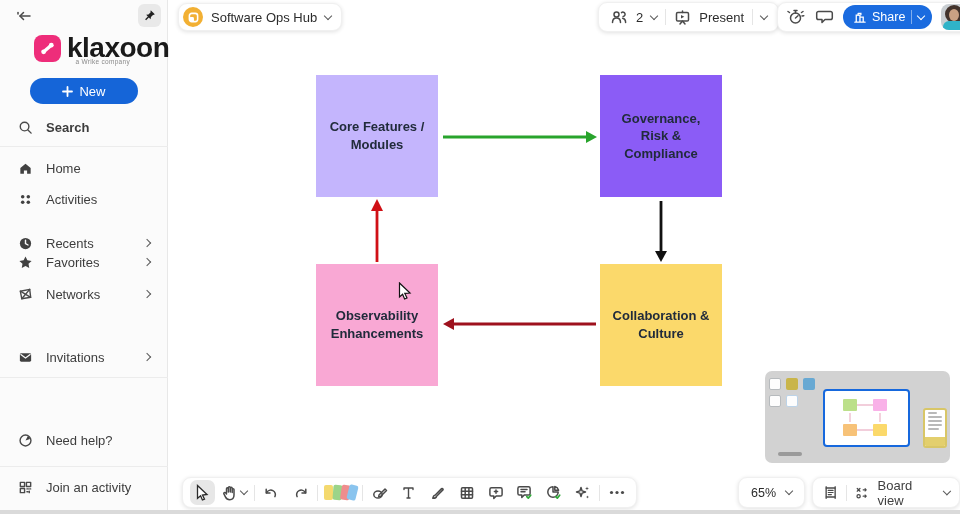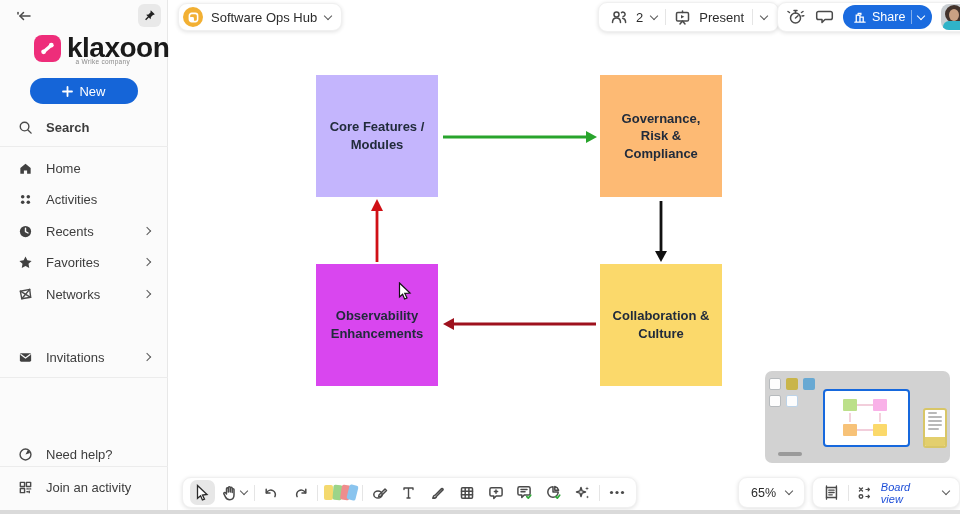--- a/index.html
+++ b/index.html
@@ -56,21 +56,21 @@
   #mm-bar { position:absolute; left:13px; top:81px; width:24px; height:4px; background:#9a9a9a; border-radius:2px; }
 
   
   #toolbar { left:182px; top:477px; height:31px; padding:0 7px; gap:4px; }
   .tbtn { width:25px; height:25px; border-radius:7px; display:flex; align-items:center; justify-content:center; cursor:pointer; }
   .tbtn.selected { background:#e7e7e7; }
   #hand-group { display:flex; align-items:center; gap:3px; padding:0 3px; cursor:pointer; }
   .notes-ic { position:relative; width:34px; height:22px; }
   .notes-ic span { position:absolute; top:3px; width:9px; height:15px; border-radius:2px; }
   #zoom-pill { left:738px; top:477px; height:31px; padding:0 12px; gap:10px; font-size:12.5px; color:#2c2c2c; cursor:pointer; }
-  #view-pill { left:812px; top:477px; height:31px; padding:0 10px; gap:8px; font-size:11px; color:#1d4ed8;font-style:italic; }
+  #view-pill { left:812px; top:477px; height:31px; padding:0 10px; gap:8px; font-size:13px; color:#404040; }
   #bottom-edge { position:absolute; left:0; bottom:0; width:960px; height:4px; background:#dadada; }
 </style>
 </head>
 <body>
 
 <div id="sidebar">
   <span class="abs" style="left:16px;top:9px;">
     <svg width="16" height="14" viewBox="0 0 16 14" class="ic">
         <path d="M4 7 H14"></path>
         <path d="M7.5 3.5 L4 7 L7.5 10.5"></path>
@@ -124,21 +124,21 @@
     <svg width="15" height="15" viewBox="0 0 16 16">
         <g fill="#414141">
           <circle cx="5" cy="5" r="1.9"></circle>
           <circle cx="11" cy="5" r="1.9"></circle>
           <circle cx="5" cy="11" r="1.9"></circle>
           <circle cx="11" cy="11" r="1.9"></circle>
         </g>
       </svg>
     <span>Activities</span>
   </div>
-  <div class="side-row" style="top:217px;">
+  <div class="side-row" style="top:229px;">
     <svg width="15" height="15" viewBox="0 0 16 16">
         <circle cx="8" cy="8" r="6" fill="#414141"></circle>
         <path d="M8 4.5 V8 L10.7 9.6" stroke="#fbfbfb" stroke-width="1.5" fill="none" stroke-linecap="round"></path>
       </svg>
     <span>Recents</span>
     <span class="chev right"></span>
   </div>
   <div class="side-row" style="top:248px;">
     <svg width="15" height="15" viewBox="0 0 16 16">
         <path fill="#414141" d="M8 1.5 L10 5.7 L14.5 6.3 L11.2 9.4 L12 13.9 L8 11.7 L4 13.9 L4.8 9.4 L1.5 6.3 L6 5.7 Z"></path>
@@ -158,21 +158,21 @@
     <svg width="15" height="15" viewBox="0 0 16 16">
         <rect x="2" y="3.5" width="12" height="9" rx="1.5" fill="#414141"></rect>
         <path d="M2.7 4.5 L8 8.6 L13.3 4.5" stroke="#fbfbfb" stroke-width="1.3" fill="none"></path>
       </svg>
     <span>Invitations</span>
     <span class="chev right"></span>
   </div>
 
   <div class="divider" style="top:377px;"></div>
 
-  <div class="side-row" style="top:440px;">
+  <div class="side-row" style="top:426px;">
     <svg width="15" height="15" viewBox="0 0 16 16" class="ic">
         <circle cx="8" cy="8" r="5.8"></circle>
         <path d="M10.5 3.2 A5.8 5.8 0 0 1 12.8 6.5 L8 8 Z" fill="#414141" stroke="none"></path>
       </svg>
     <span>Need help?</span>
   </div>
 
   <div class="divider" style="top:466px;"></div>
 
   <div class="side-row" style="top:473px;">
@@ -237,22 +237,22 @@
     <span class="chev down"></span>
   </span>
   <span id="avatar">
       <span class="hair"></span>
       <span class="face"></span>
       <span class="shirt"></span>
     </span>
 </div>
 
 <div class="note" style="left: 316px; top: 75px; background: #c4b5fd;">Core Features / Modules</div>
-<div class="note" style="left: 600px; top: 75px; background: #fdba74;">Governance, Risk &amp; Compliance</div>
-<div class="note" style="left: 316px; top: 264px; background: #d946ef;">Observability Enhancements</div>
+<div class="note" style="left: 600px; top: 75px; background: #8b5cf6;">Governance, Risk &amp; Compliance</div>
+<div class="note" style="left: 316px; top: 264px; background: #f9a8d4;">Observability Enhancements</div>
 <div class="note" style="left: 600px; top: 264px; background: rgb(251, 217, 107);">Collaboration &amp; Culture</div>
 
 <svg id="arrows" class="abs" width="960" height="514" viewBox="0 0 960 514">
   <g>
     <line x1="443" y1="137" x2="586" y2="137" stroke-width="2.8" stroke="#28a42c"></line>
     <polygon points="586,131 597,137 586,143" fill="#28a42c"></polygon>
   </g>
   <g>
     <line x1="661" y1="201" x2="661" y2="251" stroke-width="2.8" stroke="#111111"></line>
     <polygon points="655,251 661,262 667,251" fill="#111111"></polygon>

